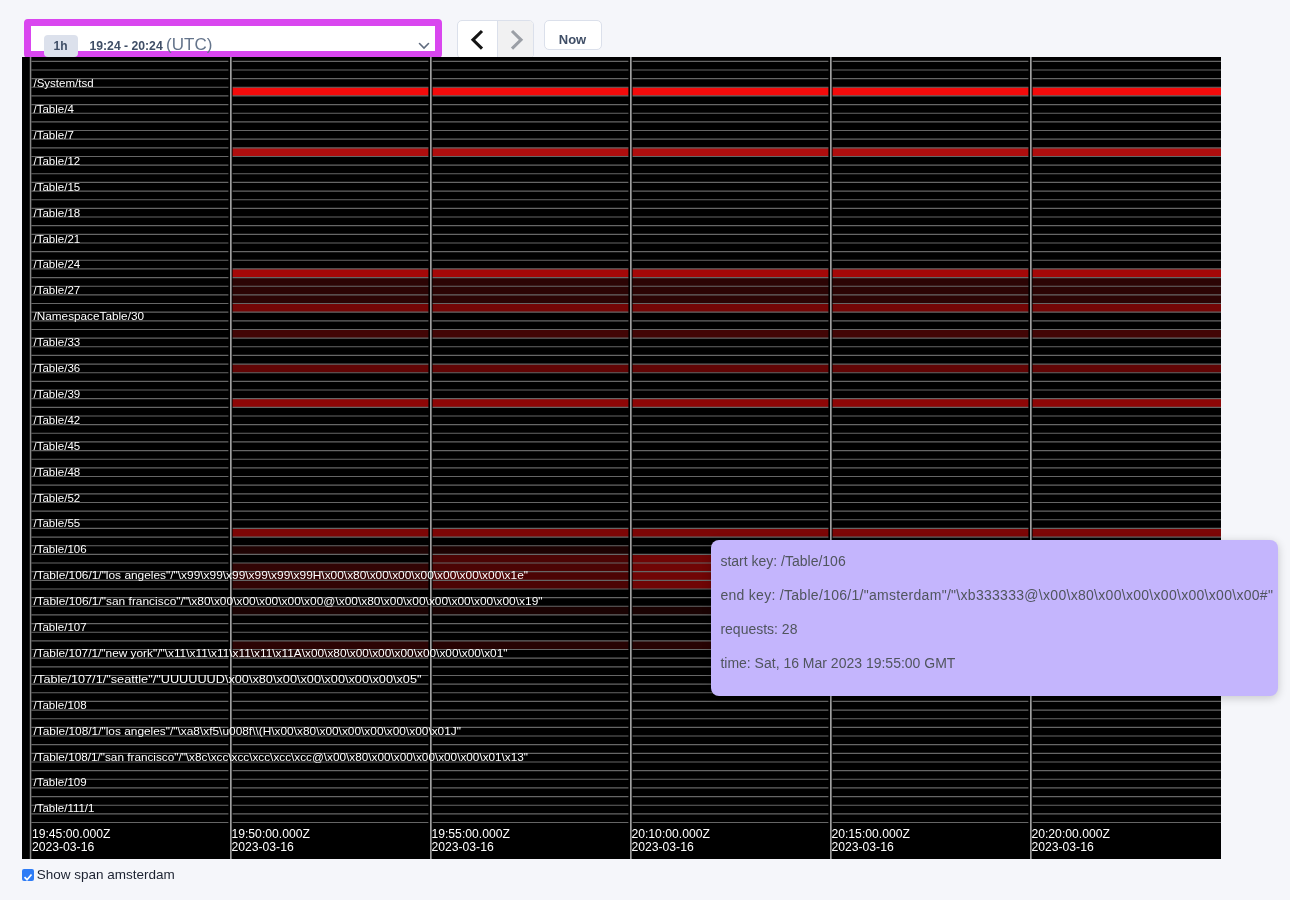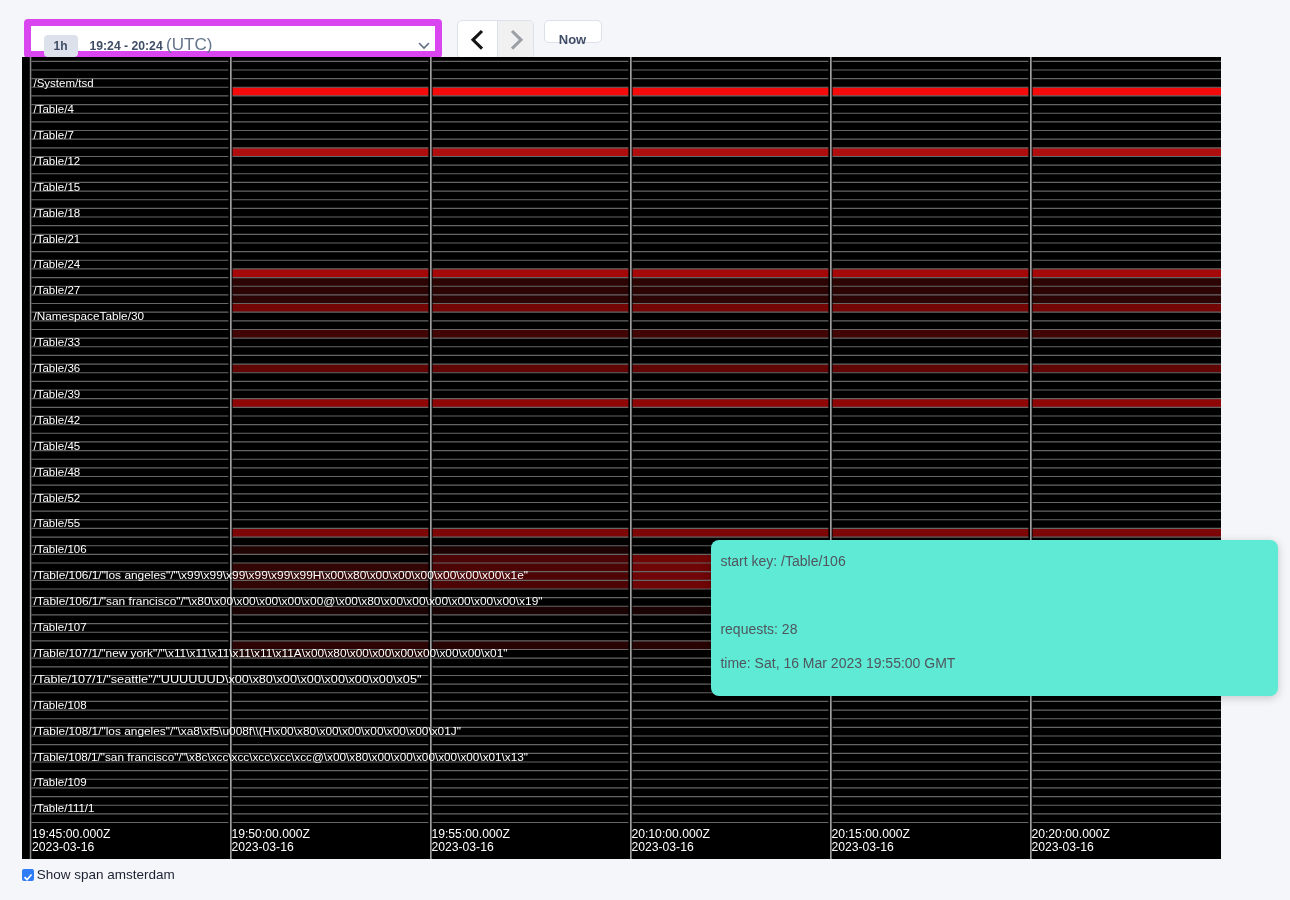--- a/index.html
+++ b/index.html
@@ -5,23 +5,23 @@
   html,body { width:1290px; height:900px; background:#f5f6fa; font-family:"Liberation Sans",sans-serif; position:relative; overflow:hidden; }
   .selbox { position:absolute; left:24px; top:19px; width:417.5px; height:39px; background:#fff; border:7px solid #d946ef; border-radius:4px; }
   .badge { position:absolute; left:12.5px; top:8.5px; width:34px; height:22.5px; background:#dce1ec; border-radius:4px;
            font-weight:bold; font-size:12px; color:#3f4e66; text-align:center; line-height:22.5px; }
   .trange { position:absolute; left:58.5px; top:0; height:37px; line-height:37px; font-weight:bold; font-size:12.2px; color:#3f4e66; }
   .trange .utc { font-weight:normal; font-size:17px; color:#64748b; }
   .caret { position:absolute; right:4.5px; top:15.5px; }
   .btngrp { position:absolute; left:457px; top:20px; width:77px; height:39px; border:1px solid #dbe0eb; border-radius:5px; background:#fff; overflow:hidden; }
   .btngrp .half { position:absolute; top:0; width:38.5px; height:100%; }
   .btngrp .r { left:38.5px; background:#f1f1f2; border-left:1px solid #dbe0eb; }
-  .nowbtn { position:absolute; left:543.5px; top:20px; width:58px; height:23px; background:#fff; border:1px solid #dbe0eb; border-radius:5px;
+  .nowbtn { position:absolute; left:543.5px; top:20px; width:58px; height:30px; background:#fff; border:1px solid #dbe0eb; border-radius:5px;
             font-weight:bold; font-size:13px; color:#3f4e66; text-align:center; line-height:37px; }
-  .tooltip { position:absolute; left:710.9px; top:540.3px; width:567.6px; height:155.9px; background:#5eead4; border-radius:8px;
+  .tooltip { position:absolute; left:710.9px; top:540.3px; width:567.6px; height:155.9px; background:#c4b5fd; border-radius:8px;
              box-shadow:0 2px 10px rgba(0,0,0,0.2); font-size:14px; color:#50555e; }
   .tooltip div { position:absolute; left:9.5px; white-space:nowrap; }
   .cbrow { position:absolute; left:22px; top:867px; height:16px; }
   .cbox { position:absolute; left:0; top:1.5px; width:12px; height:12px; background:#2e7cf6; border-radius:2px; }
   .cblab { position:absolute; left:14.8px; top:0; font-size:13.5px; color:#1b2130; white-space:nowrap; }
 </style></head>
 <body>
   <div class="selbox">
     <div class="badge">1h</div>
     <div class="trange">19:24 - 20:24 <span class="utc">(UTC)</span></div>
@@ -160,20 +160,21 @@
       <text x="609.4" y="781.3">20:10:00.000Z</text>
       <text x="609.4" y="794.3">2023-03-16</text>
       <text x="809.4" y="781.3">20:15:00.000Z</text>
       <text x="809.4" y="794.3">2023-03-16</text>
       <text x="1009.4" y="781.3">20:20:00.000Z</text>
       <text x="1009.4" y="794.3">2023-03-16</text>
     </g>
 </svg>
   <div class="tooltip">
     <div style="top:12.5px">start key: /Table/106</div>
+    <div style="top:46.5px;letter-spacing:0.29px">end key: /Table/106/1/"amsterdam"/"\xb333333@\x00\x80\x00\x00\x00\x00\x00\x00#"</div>
     <div style="top:80.5px">requests: 28</div>
     <div style="top:114.5px">time: Sat, 16 Mar 2023 19:55:00 GMT</div>
   </div>
   <div class="cbrow">
     <div class="cbox"><svg width="12" height="12" viewBox="0 0 12 12">
         <path d="M2.5 6.2L5 8.7L9.5 3.5" stroke="#fff" stroke-width="1.7" fill="none"></path>
       </svg></div>
     <div class="cblab">Show span amsterdam</div>
   </div>
 </body></html>

